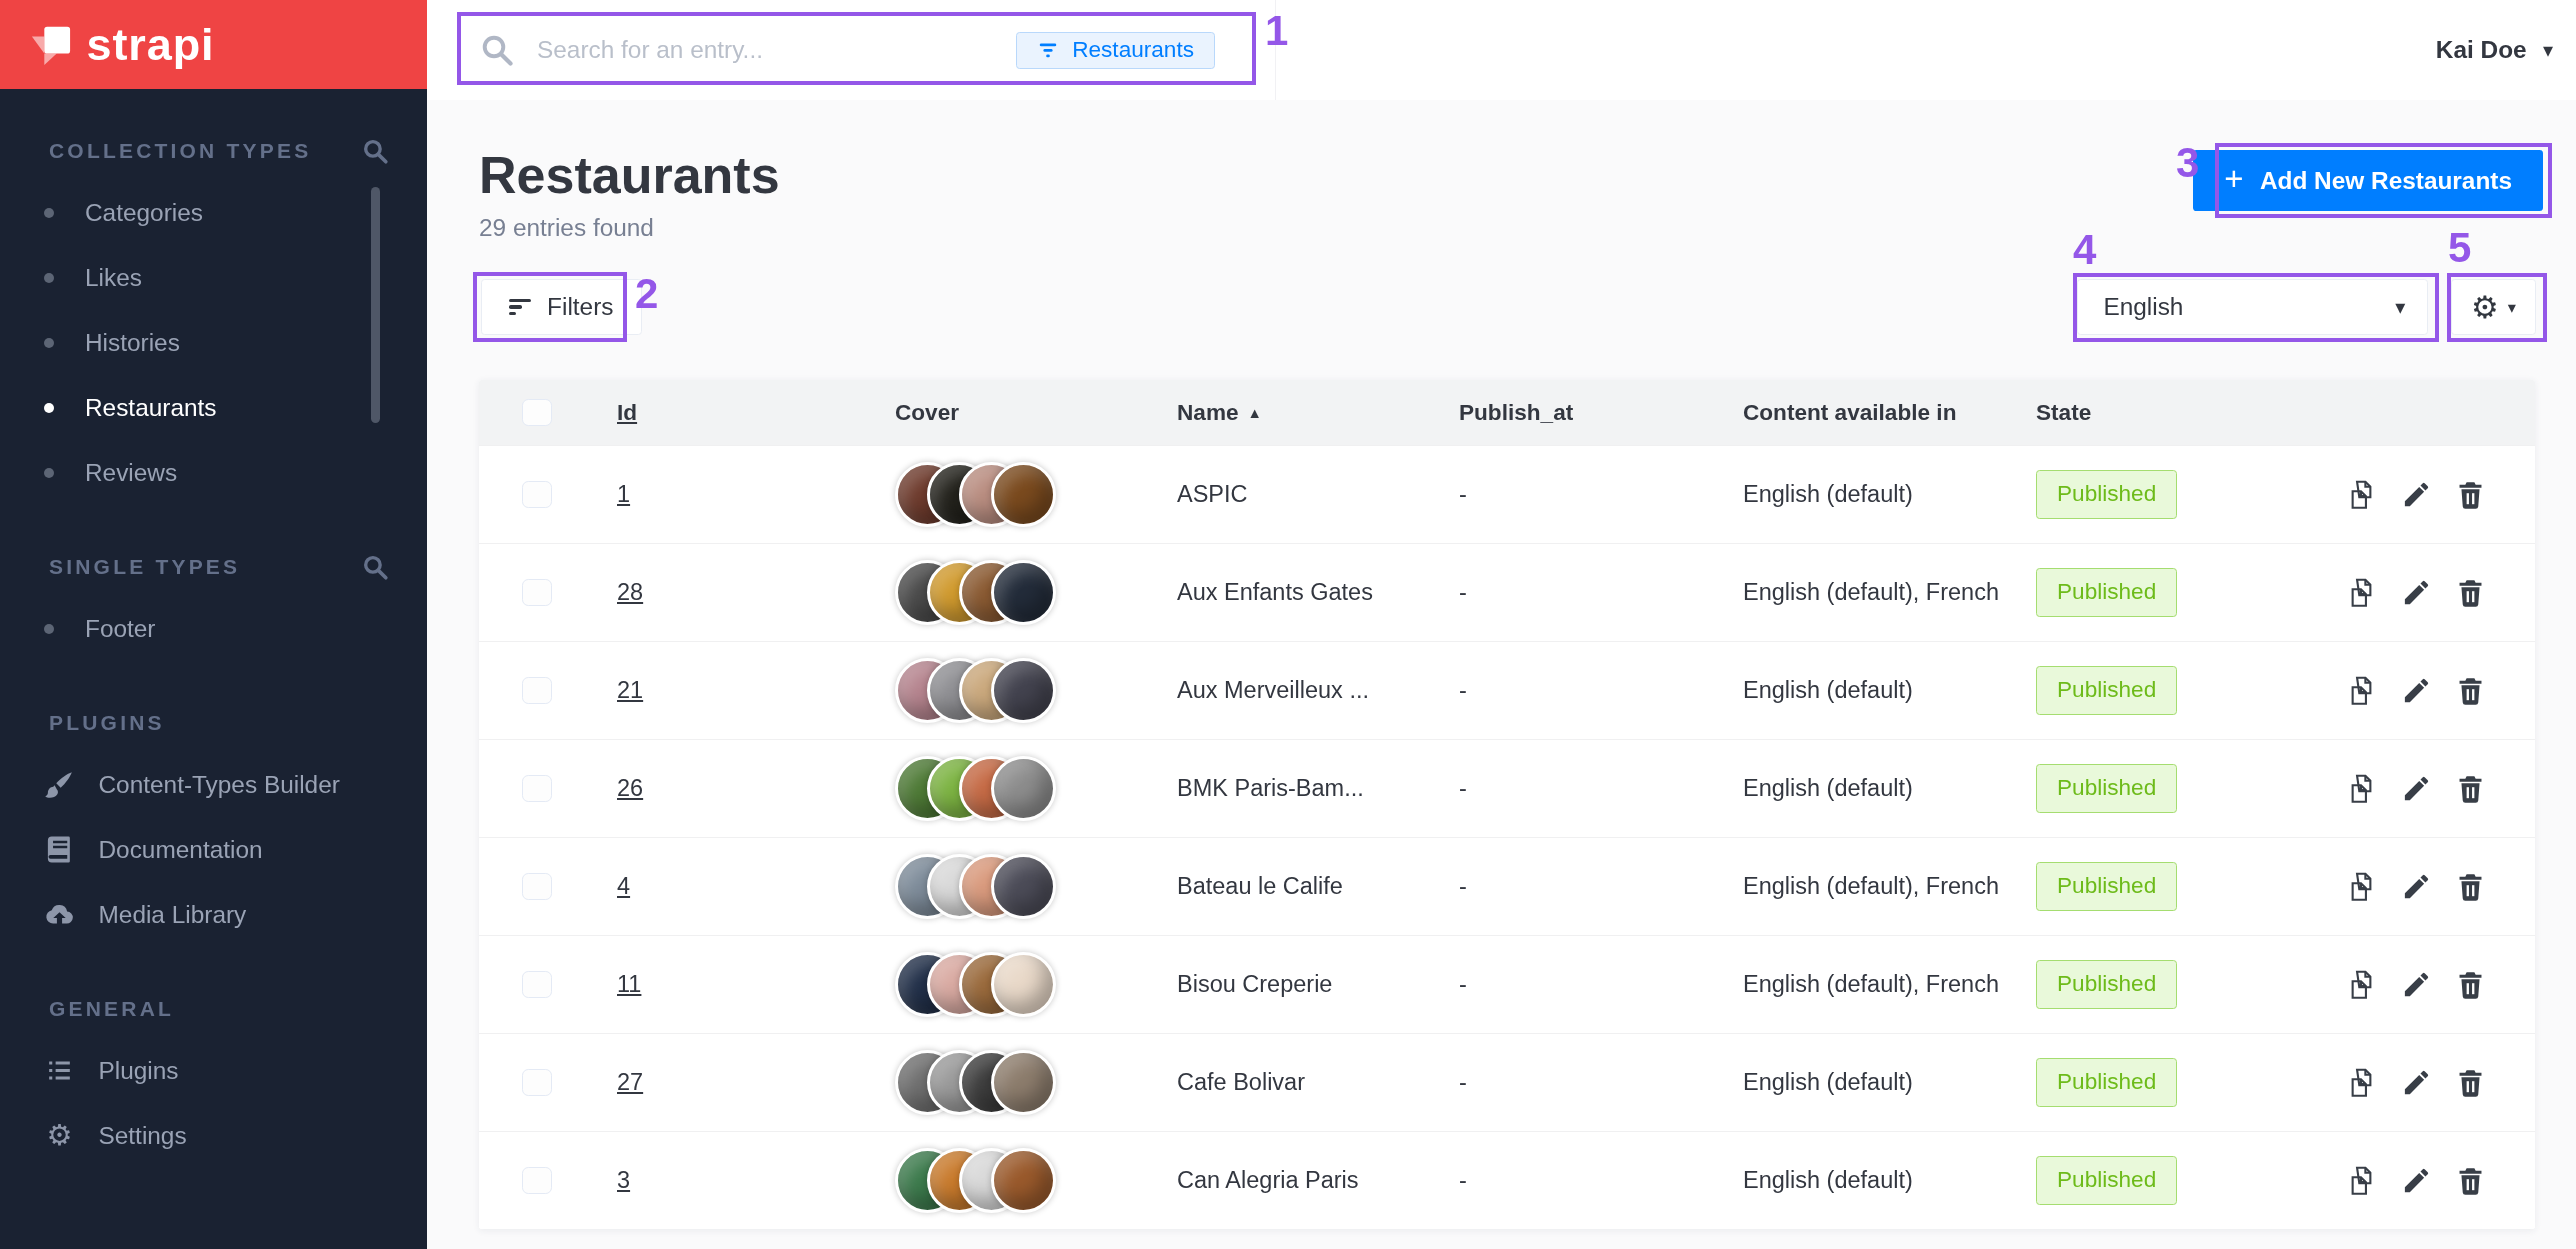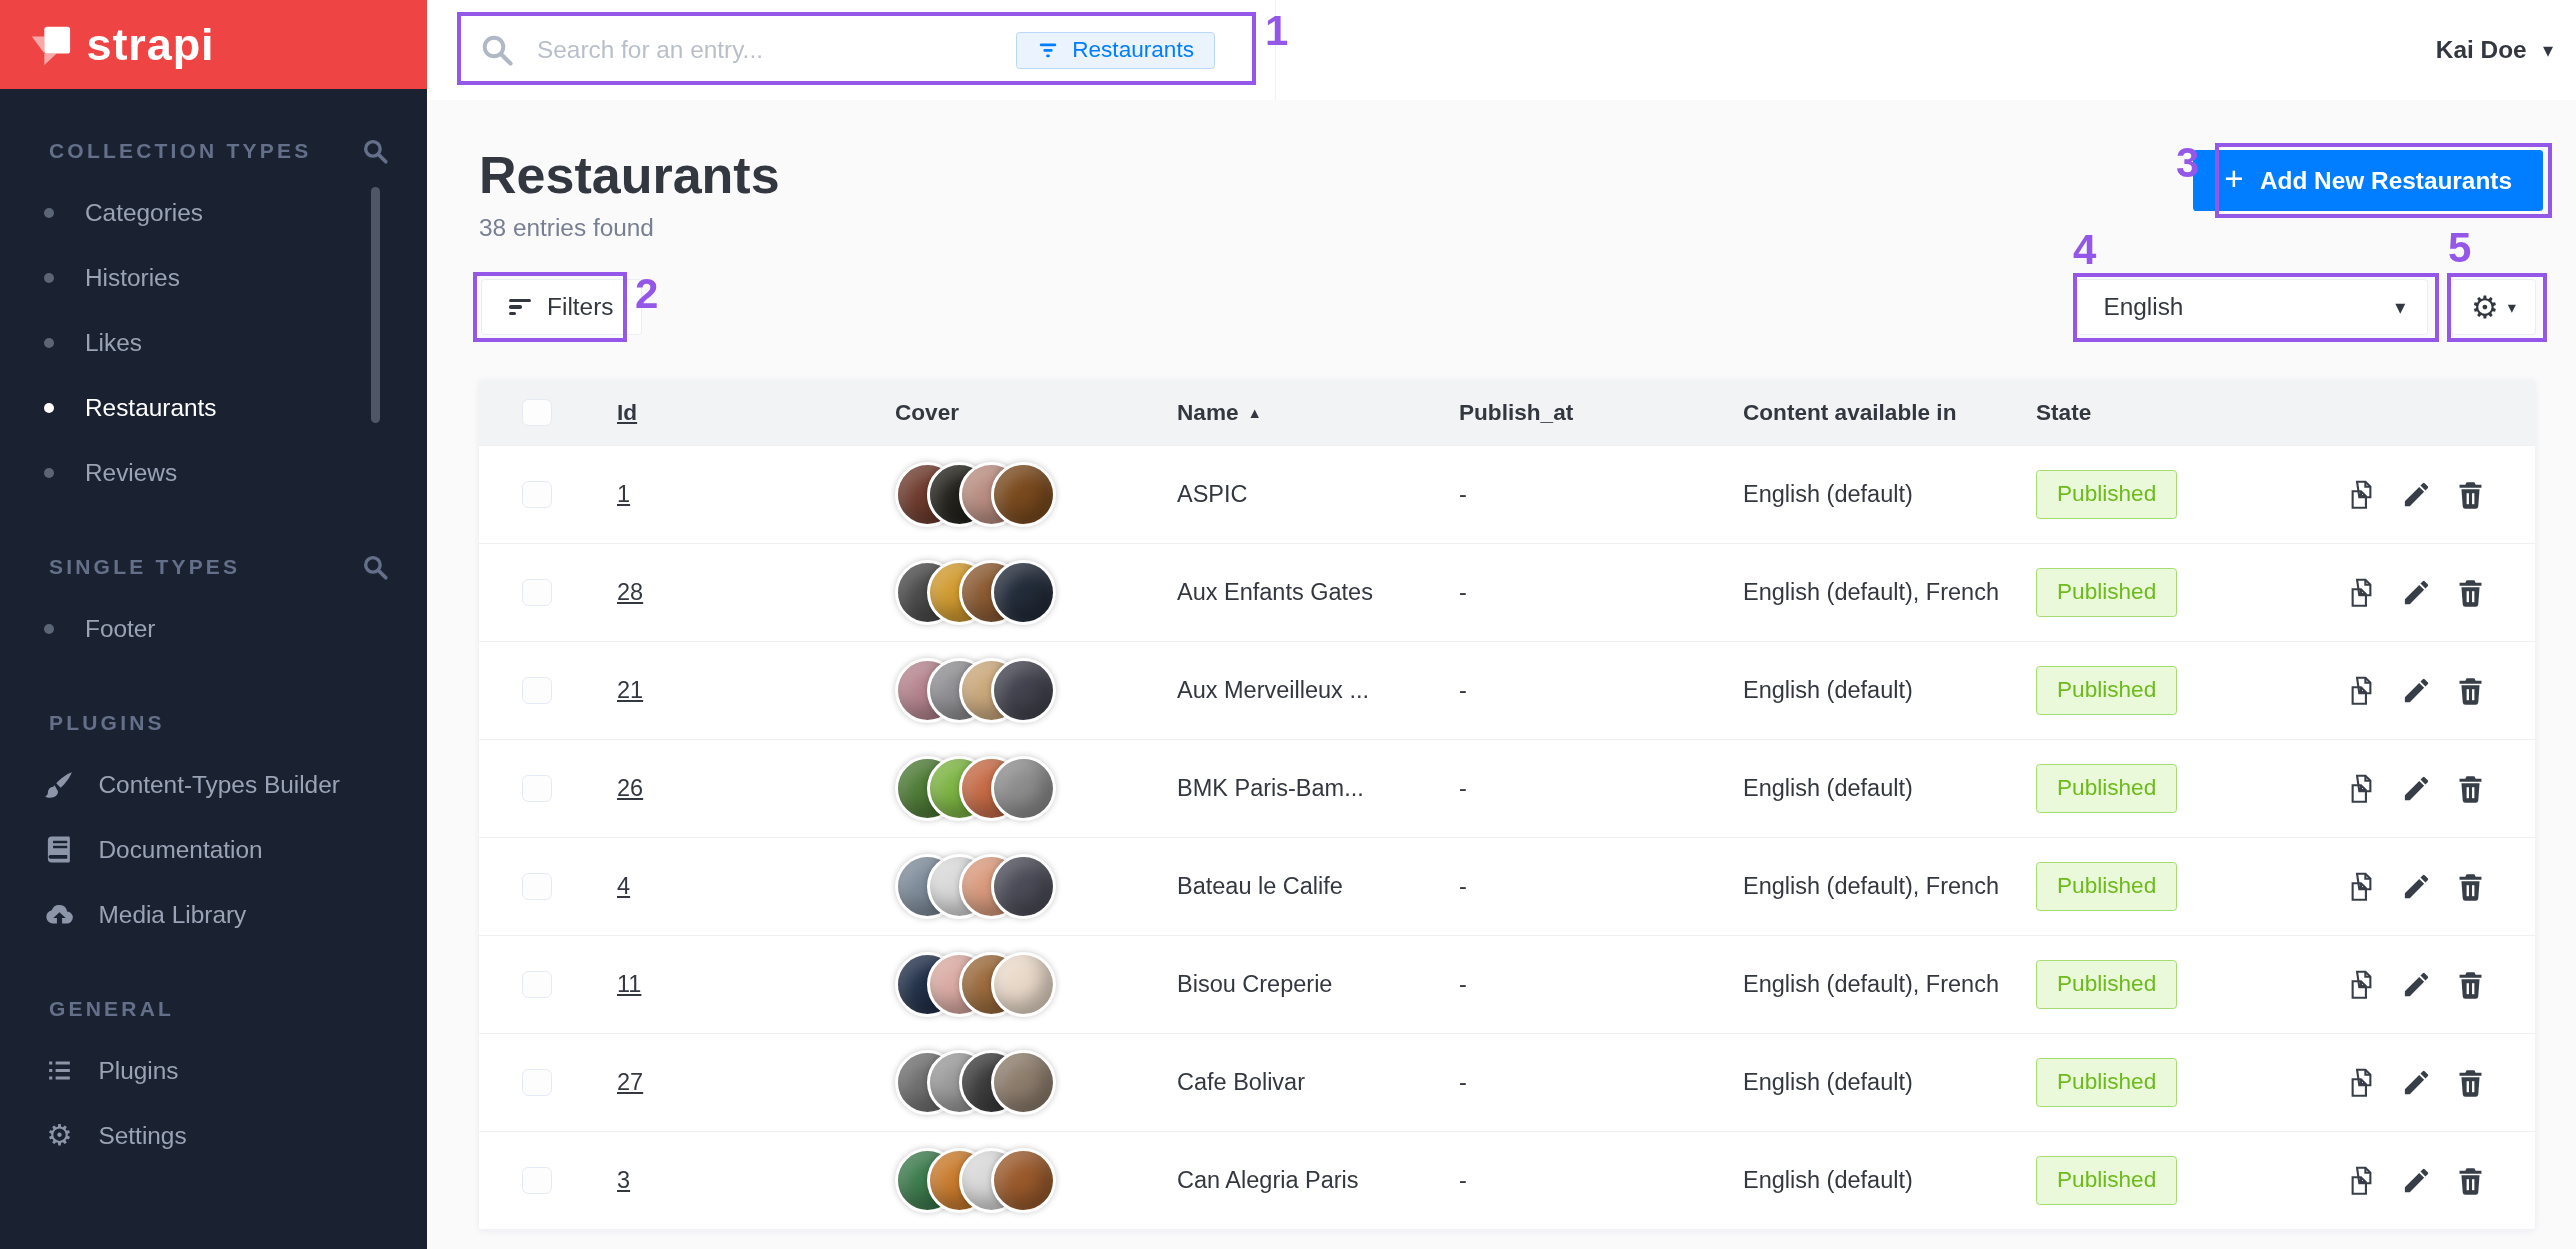--- a/index.html
+++ b/index.html
@@ -113,26 +113,26 @@
     </div>
     <ul class="side-items">
           <li class="side-item">
     <span class="bullet"></span>
 
     <span class="side-label">Categories</span>
   </li>
           <li class="side-item">
     <span class="bullet"></span>
 
+    <span class="side-label">Likes</span>
+  </li>
+          <li class="side-item">
+    <span class="bullet"></span>
+
     <span class="side-label">Histories</span>
-  </li>
-          <li class="side-item">
-    <span class="bullet"></span>
-
-    <span class="side-label">Likes</span>
   </li>
           <li class="side-item active">
     <span class="bullet"></span>
 
     <span class="side-label">Restaurants</span>
   </li>
           <li class="side-item">
     <span class="bullet"></span>
 
     <span class="side-label">Reviews</span>
@@ -242,21 +242,21 @@
     </div>
     <div class="user-zone">
       <span class="user-name">Kai Doe</span>
       <span class="caret">▾</span>
     </div>
   </header>
 
   <div class="content">
     <div class="page-head">
       <div class="page-title">Restaurants</div>
-      <div class="page-sub">38 entries found</div>
+      <div class="page-sub">29 entries found</div>
     </div>
 
     <button class="add-btn">
       <span class="plus">+</span>
       <span>Add New Restaurants</span>
     </button>
 
     <div class="toolbar">
       <button class="filters-btn">
         <span class="filter-icon">

